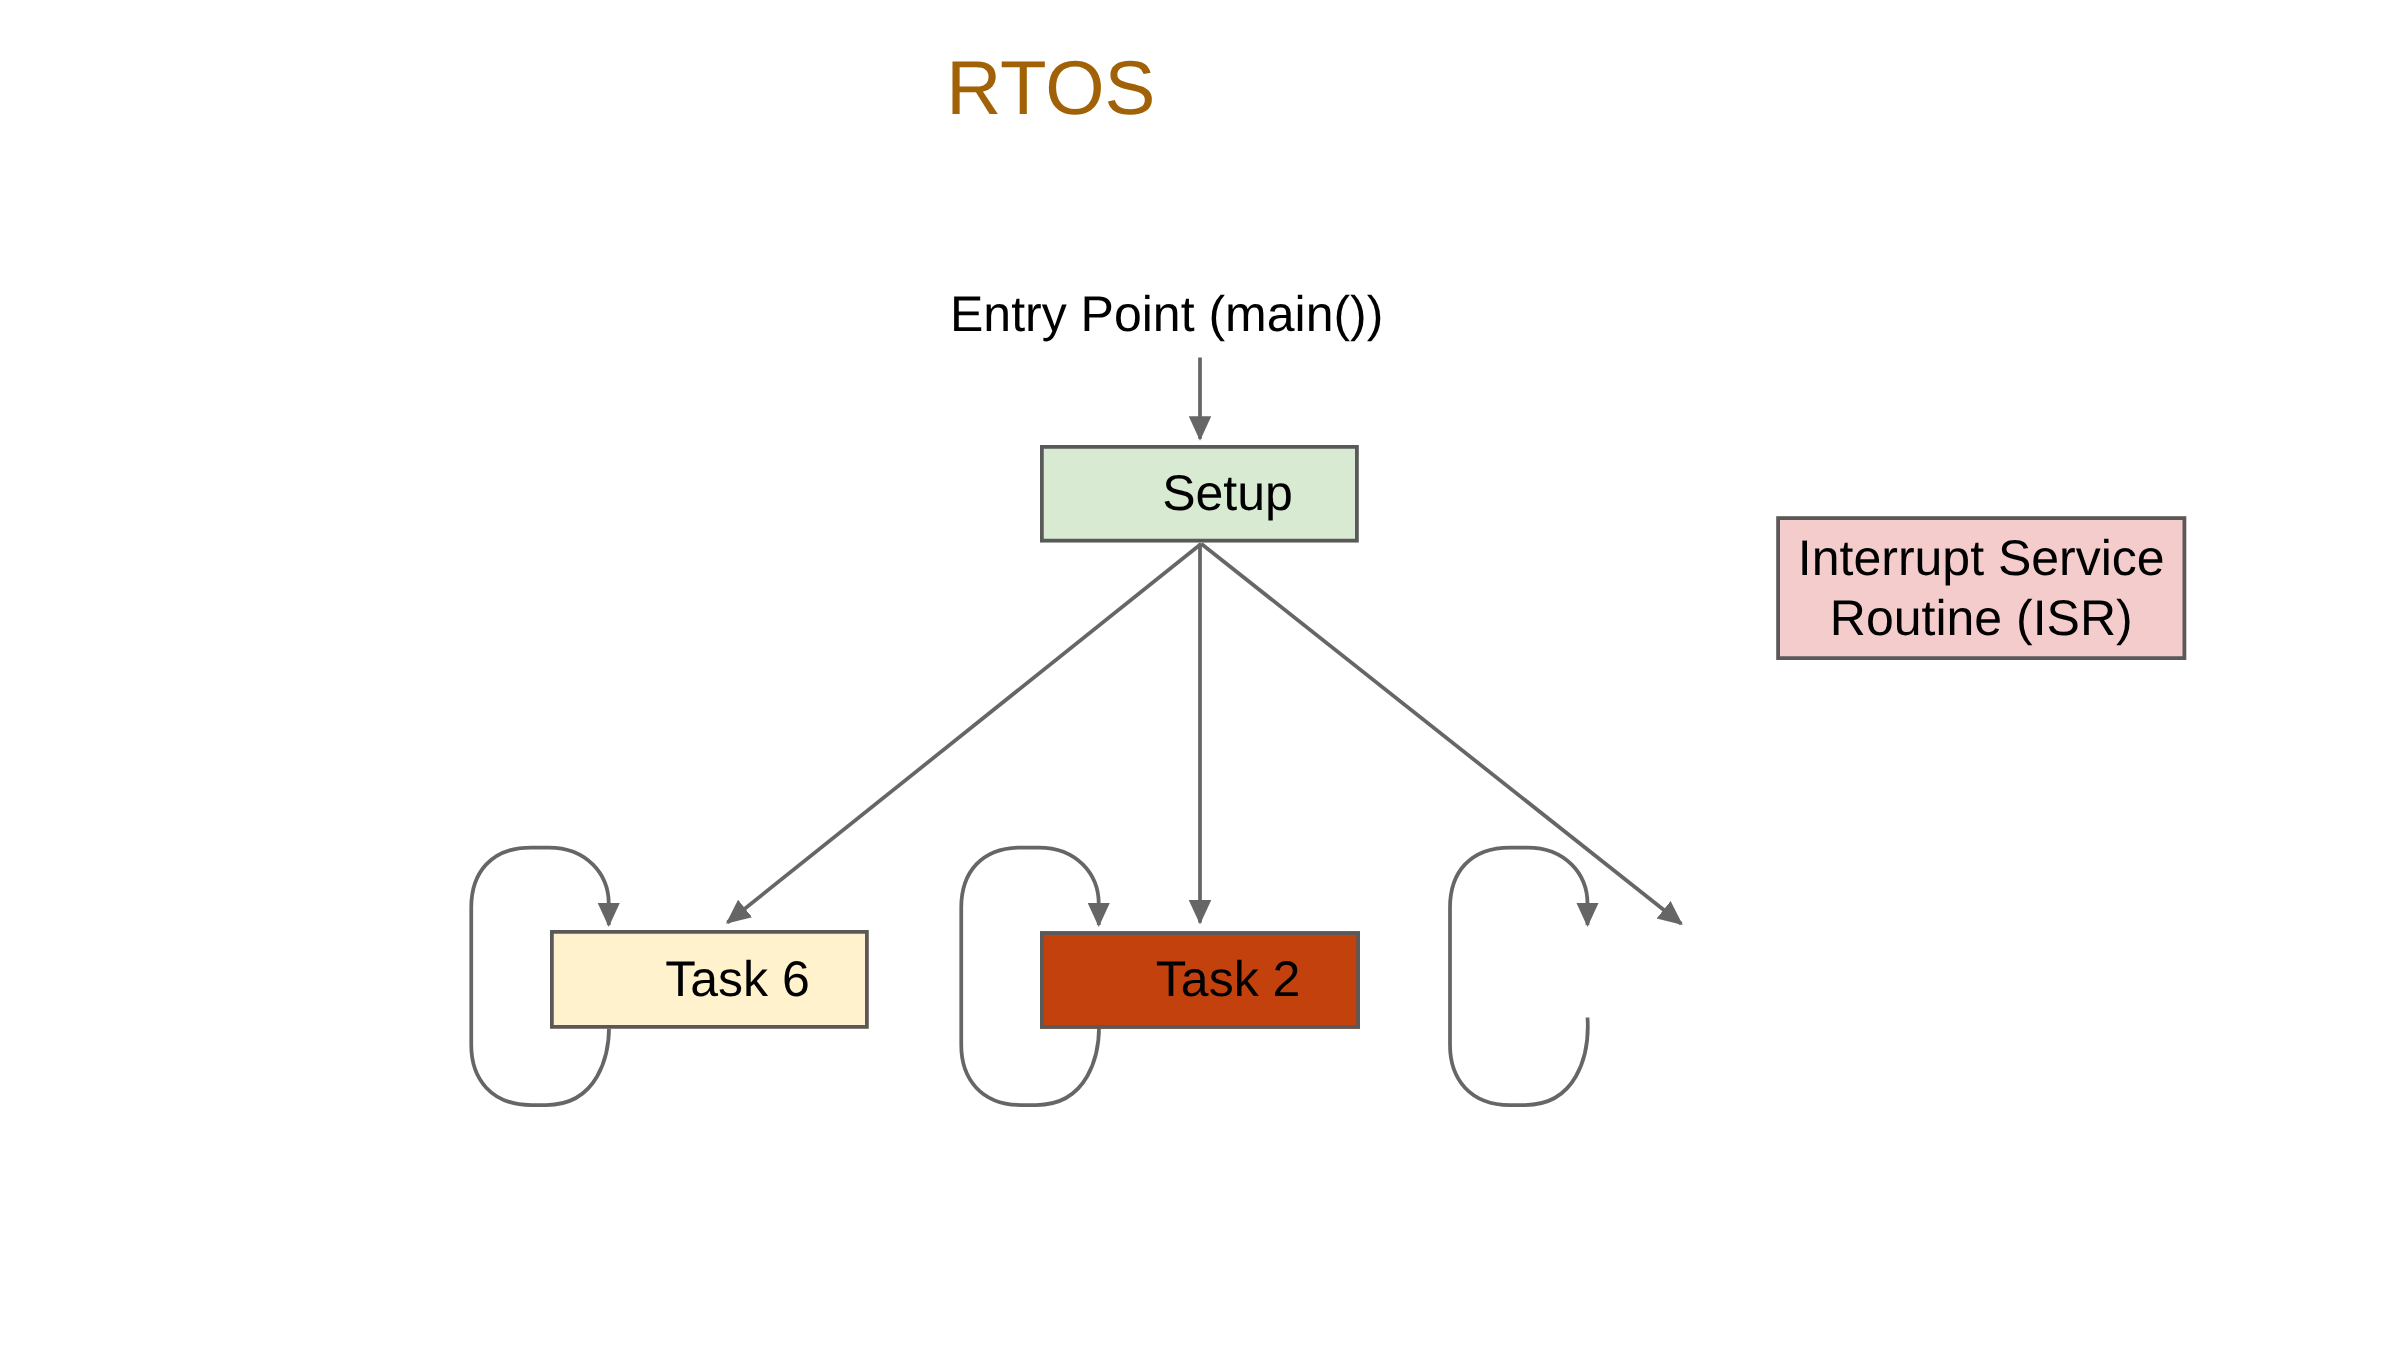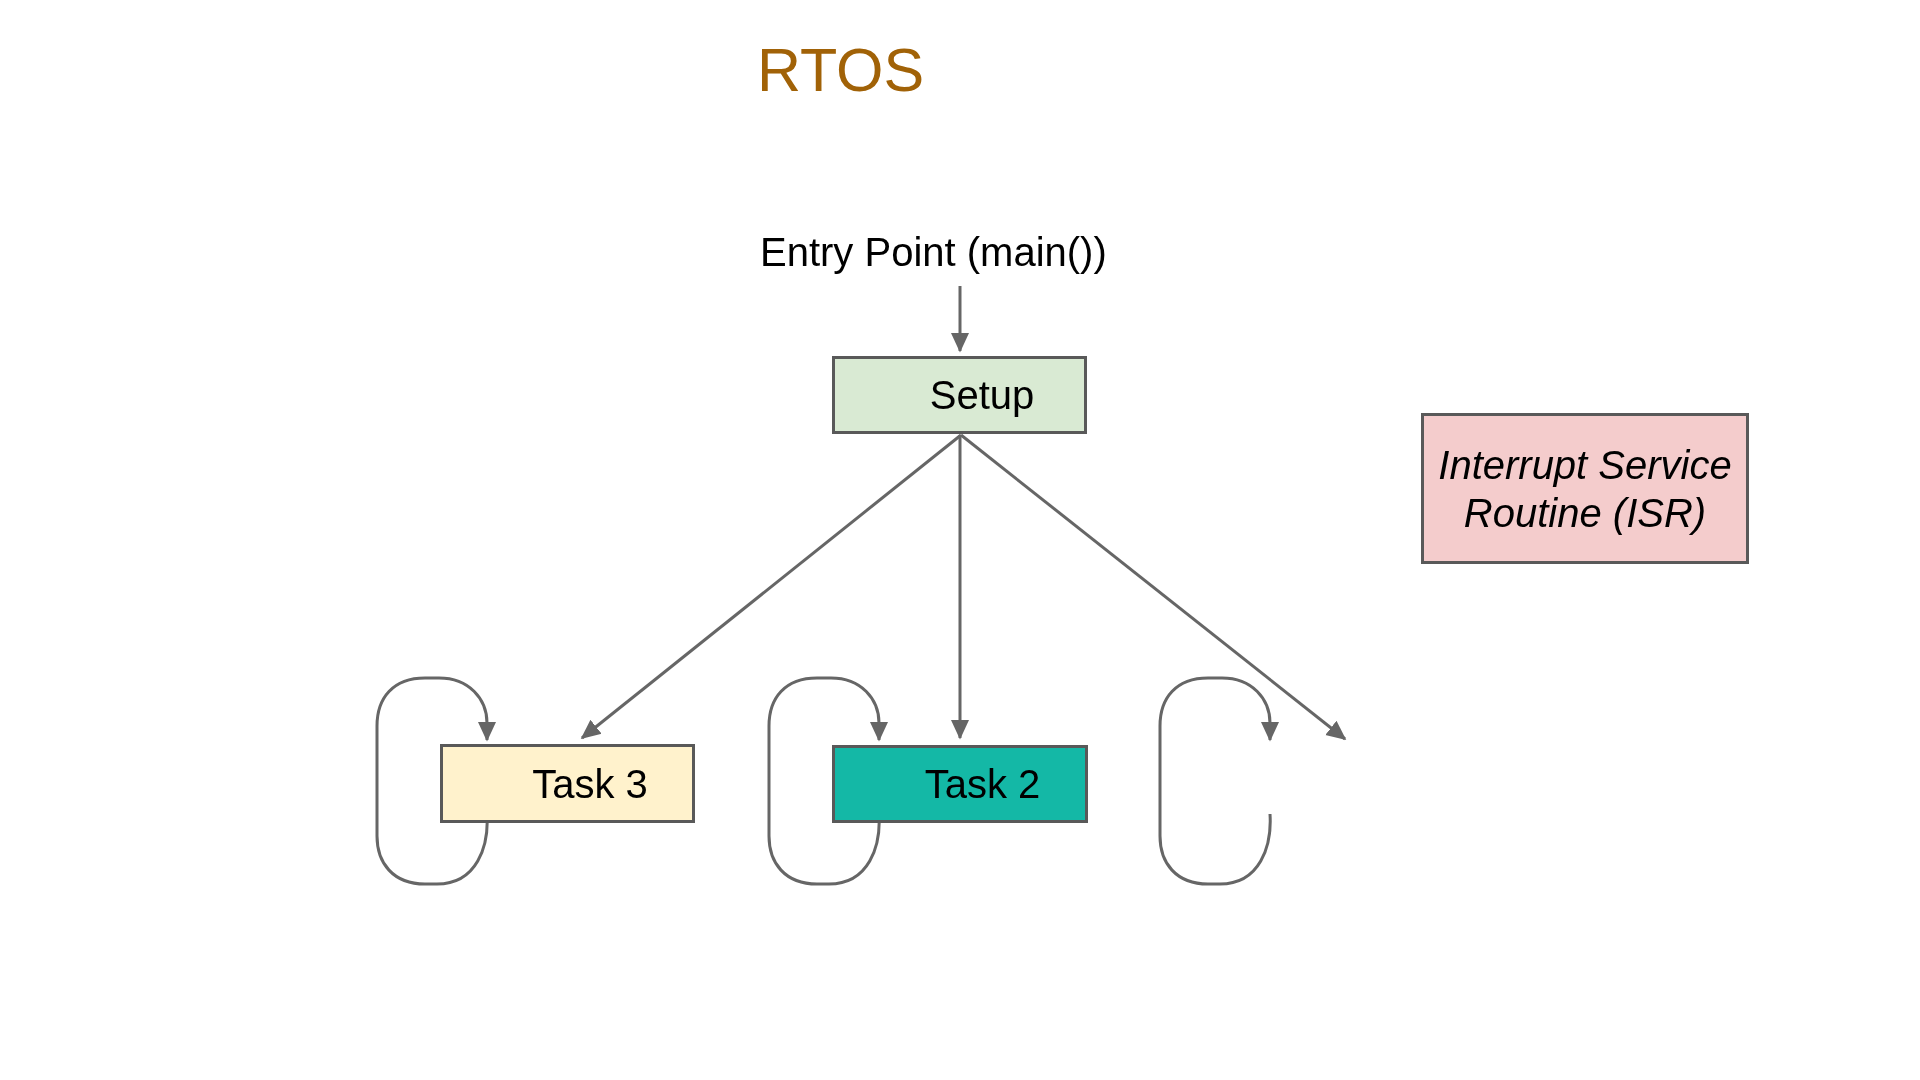--- a/index.html
+++ b/index.html
@@ -34,21 +34,21 @@
     text-align: center;
     font-size: 40px;
     line-height: 48px;
     color: #000000;
     padding-left: 45px;
   }
   .box-setup  { left: 832px;  top: 356px; width: 255px; height: 78px;  }
   .box-task1  { left: 440px;  top: 744px; width: 255px; height: 79px;  }
   .box-task2  { left: 832px;  top: 745px; width: 256px; height: 78px;  }
   .box-task3  { left: 1224px; top: 745px; width: 256px; height: 78px;  }
-  .box-isr    { left: 1421px; top: 413px; width: 328px; height: 151px; padding: 0 10px; font-style: italic; }
+  .box-isr    { left: 1421px; top: 413px; width: 328px; height: 115px; padding: 0 10px; }
   .page-title {
     position: absolute;
     left: 757px;
     top: 38px;
     width: 400px;
     text-align: left;
     font-size: 61px;
     line-height: 64px;
     color: #a16207;
     z-index: 2;
@@ -99,21 +99,21 @@
 
   <div class="diagram-box box-setup" style="background-color: rgb(217, 234, 211);">
     <span>Setup</span>
   </div>
 
   <div class="diagram-box box-isr" style="background-color: rgb(244, 204, 204);">
     <span>Interrupt Service Routine (ISR)</span>
   </div>
 
   <div class="diagram-box box-task1" style="background-color: rgb(255, 242, 204);">
-    <span>Task 3</span>
+    <span>Task 6</span>
   </div>
 
-  <div class="diagram-box box-task2" style="background-color: #14b8a6;">
+  <div class="diagram-box box-task2" style="background-color: #c2410c;">
     <span>Task 2</span>
   </div>
 
 
 </div>
 
 </body></html>

